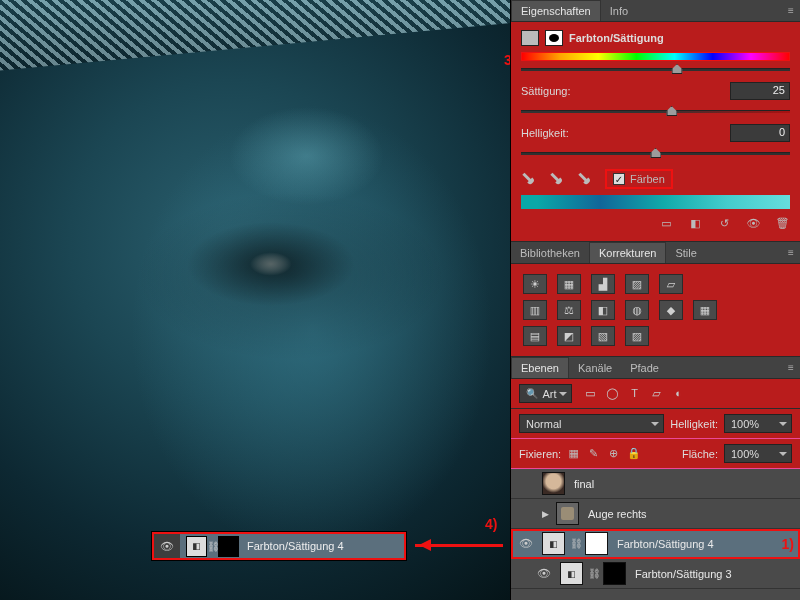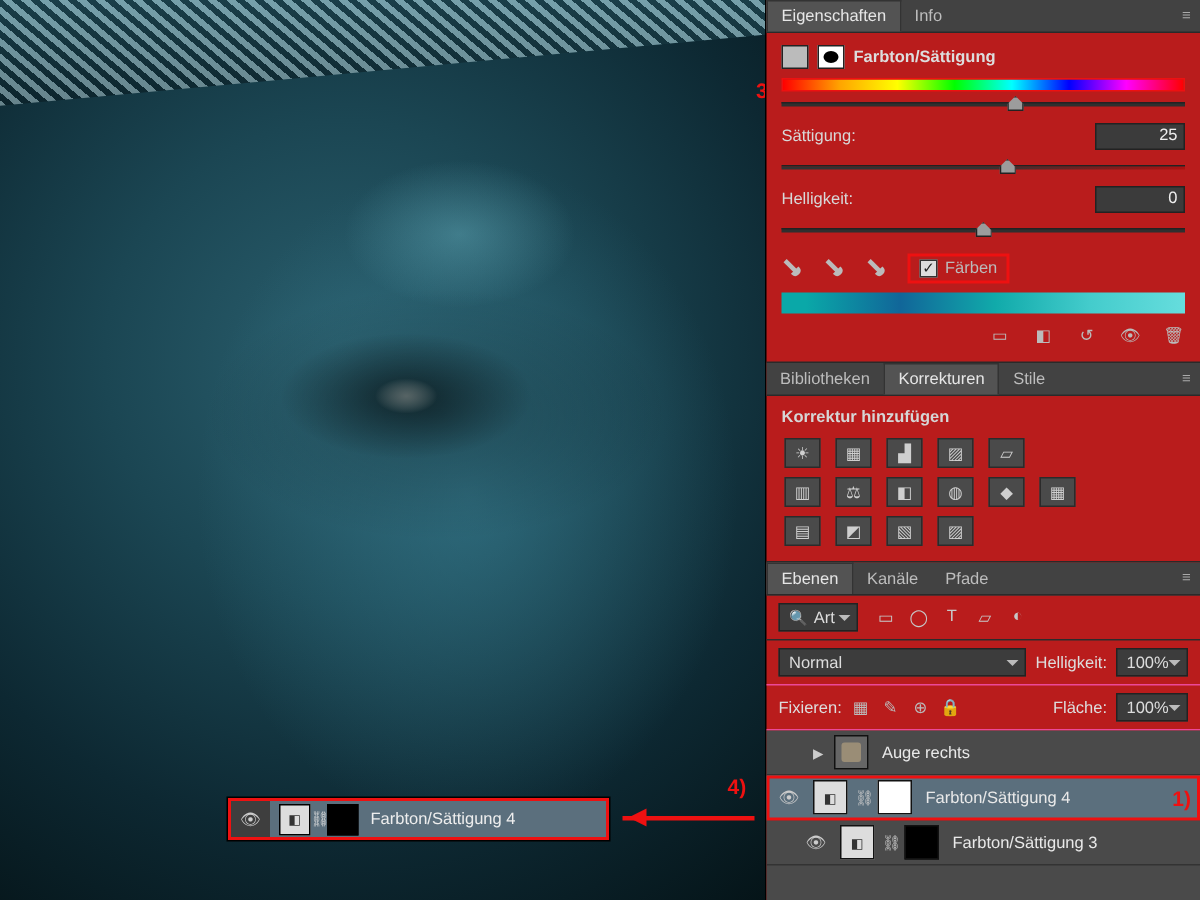--- a/index.html
+++ b/index.html
@@ -69,21 +69,21 @@
   .sub{color:#d6d6d6;font-weight:bold;margin:2px 0 4px}
   
   .layer-toolbar{display:flex;align-items:center;gap:6px;padding:5px 8px;border-bottom:1px solid #2c2c2c}
   .kind{display:flex;align-items:center;gap:4px;background:#3c3c3c;border:1px solid #222;padding:1px 5px;height:19px}
   .kind .mag{font-size:10px;color:#ccc}
   .filters{display:flex;gap:8px;margin-left:6px;color:#c7c7c7}
   .filters span{width:14px;text-align:center}
   .row2{display:flex;align-items:center;gap:6px;padding:5px 8px;border-bottom:1px solid #ec4899}
   .dd{background:#3c3c3c;border:1px solid #222;height:19px;padding:0 14px 0 6px;display:flex;align-items:center;position:relative;color:#ddd}
   .dd::after{content:"";position:absolute;right:4px;top:7px;border:4px solid transparent;border-top-color:#bbb}
-  .pct{width:48px;text-align:left}
+  .pct{width:68px;text-align:left}
   .lock-icons{display:flex;gap:7px;color:#bbb}
   .lock-icons span{width:13px;text-align:center}
   
   .layers{flex:1;overflow:hidden;background:#4a4a4a}
   .layer{display:flex;align-items:center;height:30px;border-bottom:1px solid #333;padding:0 4px;gap:5px}
   .layer .eye{width:22px;text-align:center;color:#ccc}
   .layer .thumb{width:23px;height:23px;border:1px solid #111;background:#777}
   .layer .thumb.face{background:radial-gradient(circle at 50% 40%,#d5b89a 0 45%,#3a2a24 70%)}
   .layer .thumb.folder{background:#666;position:relative}
   .layer .thumb.folder::before{content:"";position:absolute;inset:4px;background:#9a8d76;border-radius:2px}
@@ -185,21 +185,20 @@
       </div>
     </div>
 
     <div class="tabbar">
       <div class="tab">Bibliotheken</div>
       <div class="tab active">Korrekturen</div>
       <div class="tab">Stile</div>
       <div class="menu">≡</div>
     </div>
     <div class="panel-body">
-      <div class="sub">Korrektur hinzufügen</div>
       <div class="adj-grid">
         <span class="ai">☀</span>
         <span class="ai">▦</span>
         <span class="ai">▟</span>
         <span class="ai">▨</span>
         <span class="ai">▱</span>
       </div>
       <div class="adj-grid">
         <span class="ai">▥</span>
         <span class="ai">⚖</span>
@@ -254,20 +253,25 @@
       </div>
       <span style="margin-left:auto">Fläche:</span>
       <div class="dd pct">
           <span>100%</span>
         </div>
     </div>
 
     <div class="layers">
       <div class="layer">
         <span class="eye"></span>
+        <span class="thumb face"></span>
+        <span class="name">final</span>
+      </div>
+      <div class="layer">
+        <span class="eye"></span>
         <span class="tri">▶</span>
         <span class="thumb folder"></span>
         <span class="name">Auge rechts</span>
       </div>
       <div class="layer sel hl">
         <span class="eye">👁</span>
         <span class="thumb adj">◧</span>
         <span class="link">⛓</span>
         <span class="thumb white"></span>
         <span class="name">Farbton/Sättigung 4</span>

